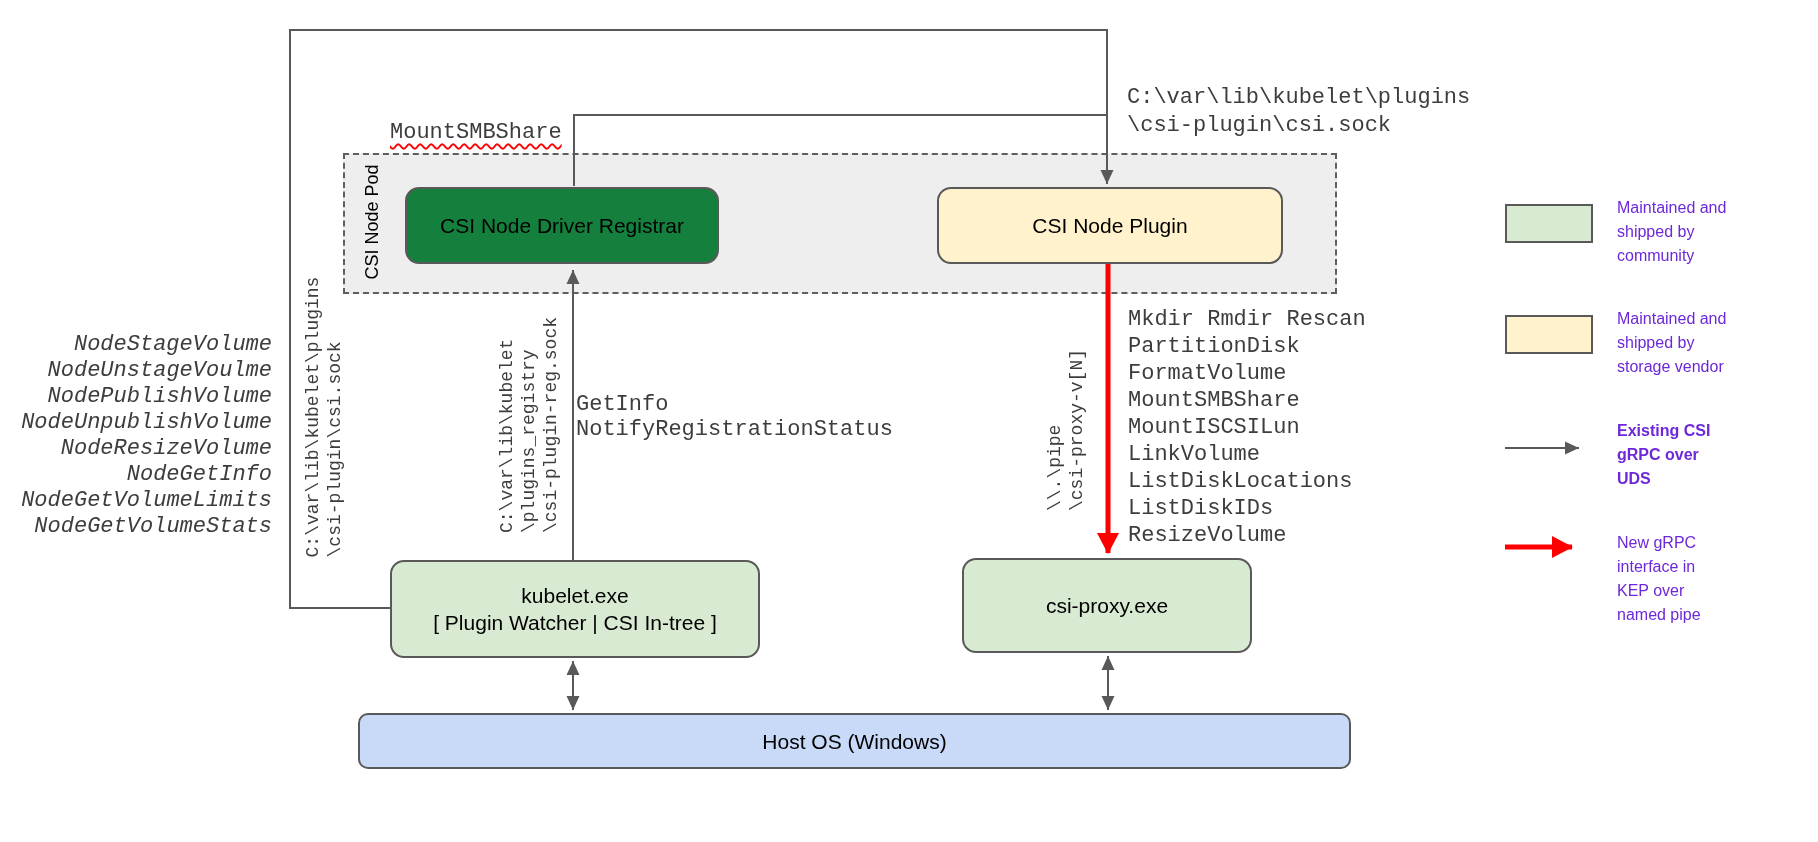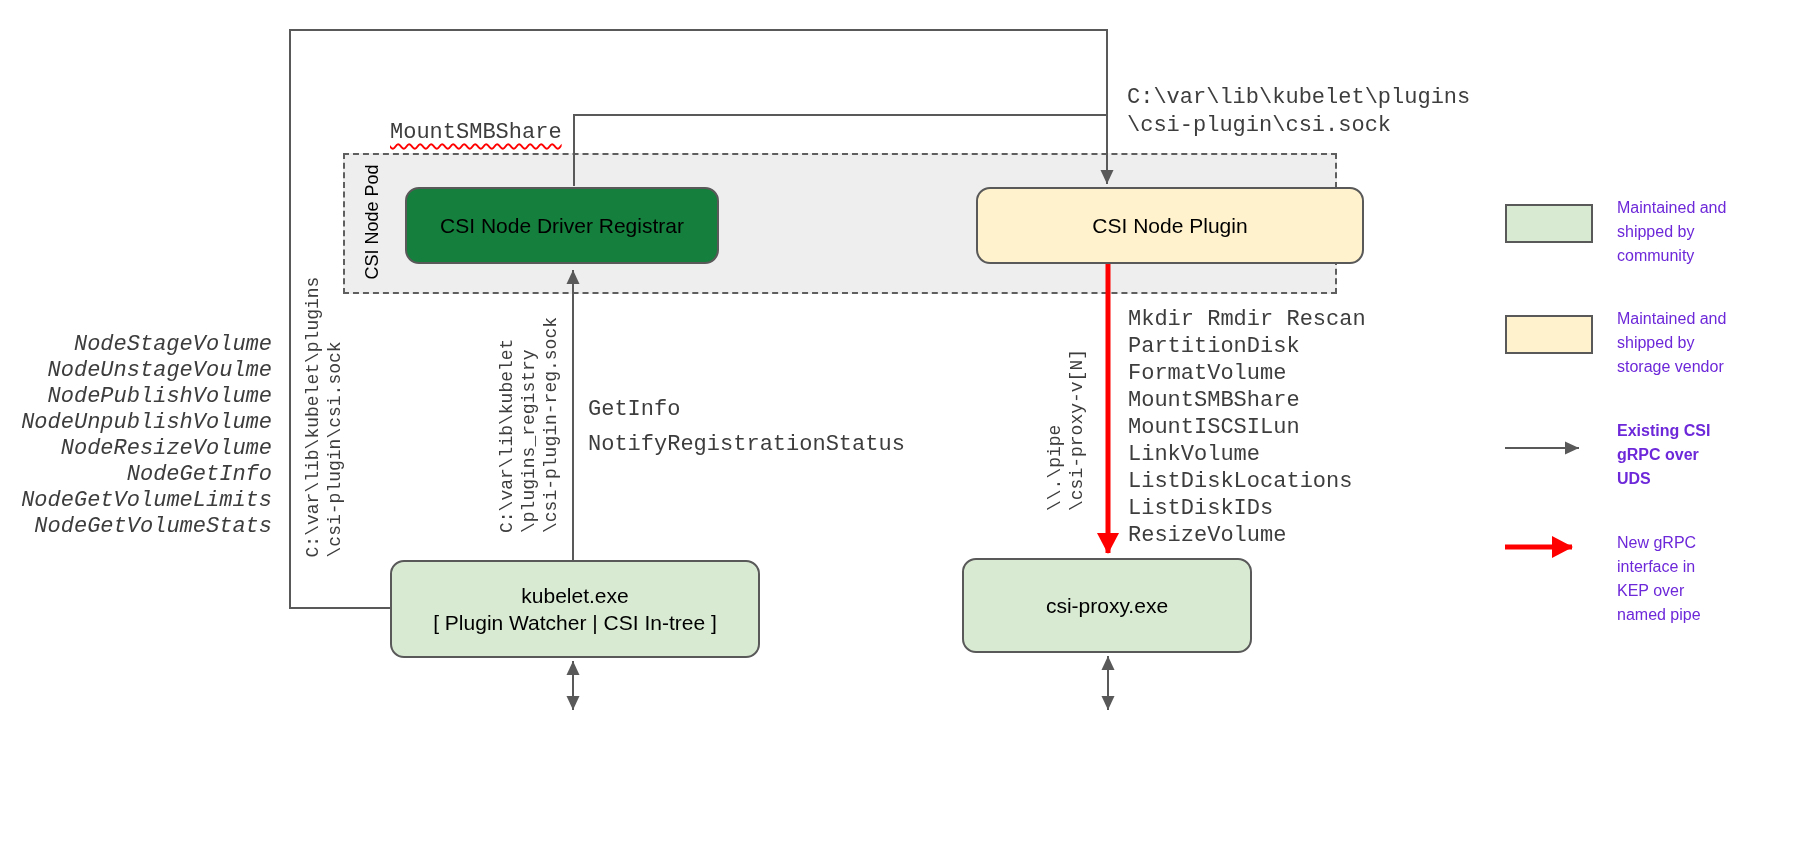--- a/index.html
+++ b/index.html
@@ -72,33 +72,36 @@
 
     <line x1="1505" y1="547" x2="1572" y2="547" stroke-width="5" marker-end="url(#ah-red)" stroke="#ff0000"></line>
   </svg>
 
   <div class="rot" style="left:372px; top:222px; color:#000; font-size:18px;">CSI Node Pod</div>
 
   <div class="box" style="left: 405px; top: 187px; width: 314px; height: 77px; background-color: #15803d;">
     <span>CSI Node Driver Registrar</span>
   </div>
 
-  <div class="box" style="left: 937px; top: 187px; width: 388px; height: 77px; background-color: rgb(255, 242, 204); margin-left: 39px;">
+  <div class="box" style="left: 937px; top: 187px; width: 346px; height: 77px; background-color: rgb(255, 242, 204);">
     <span>CSI Node Plugin</span>
   </div>
 
   <div class="box" style="left: 962px; top: 558px; width: 290px; height: 95px; background-color: rgb(217, 234, 211);">
     <span>csi-proxy.exe</span>
   </div>
 
   <div class="box" style="left: 390px; top: 560px; width: 370px; height: 98px; background-color: rgb(217, 234, 211);">
     <span class="pre">kubelet.exe
 [ Plugin Watcher | CSI In-tree ]</span>
   </div>
 
+  <div class="box" style="left: 358px; top: 713px; width: 993px; height: 56px; border-radius: 10px; background-color: rgb(201, 218, 248);">
+    <span>Host OS (Windows)</span>
+  </div>
 
   <div class="abs mono squiggle" style="left:390px; top:120px;">MountSMBShare</div>
 
   <div class="abs mono pre" style="left:1127px; top:84px; line-height:28px;">C:\var\lib\kubelet\plugins
 \csi-plugin\csi.sock</div>
 
   <div class="rot rot-mono" style="left:324px; top:417px;">C:\var\lib\kubelet\plugins
 \csi-plugin\csi.sock</div>
 
   <div class="rot rot-mono" style="left:529px; top:425px;">C:\var\lib\kubelet
@@ -110,21 +113,21 @@
 
   <div class="abs mono pre" style="left:0px; top:332px; width:272px; text-align:right;font-style:italic;">NodeStageVolume
 NodeUnstageVoulme
 NodePublishVolume
 NodeUnpublishVolume
 NodeResizeVolume
 NodeGetInfo
 NodeGetVolumeLimits
 NodeGetVolumeStats</div>
 
-  <div class="abs mono pre" style="left:588px; top:392px; line-height:35px;">GetInfo
+  <div class="abs mono pre" style="left:576px; top:392px; line-height:25px;">GetInfo
 NotifyRegistrationStatus</div>
 
   <div class="abs mono pre" style="left:1128px; top:306px; line-height:27px;">Mkdir Rmdir Rescan
 PartitionDisk
 FormatVolume
 MountSMBShare
 MountISCSILun
 LinkVolume
 ListDiskLocations
 ListDiskIDs

